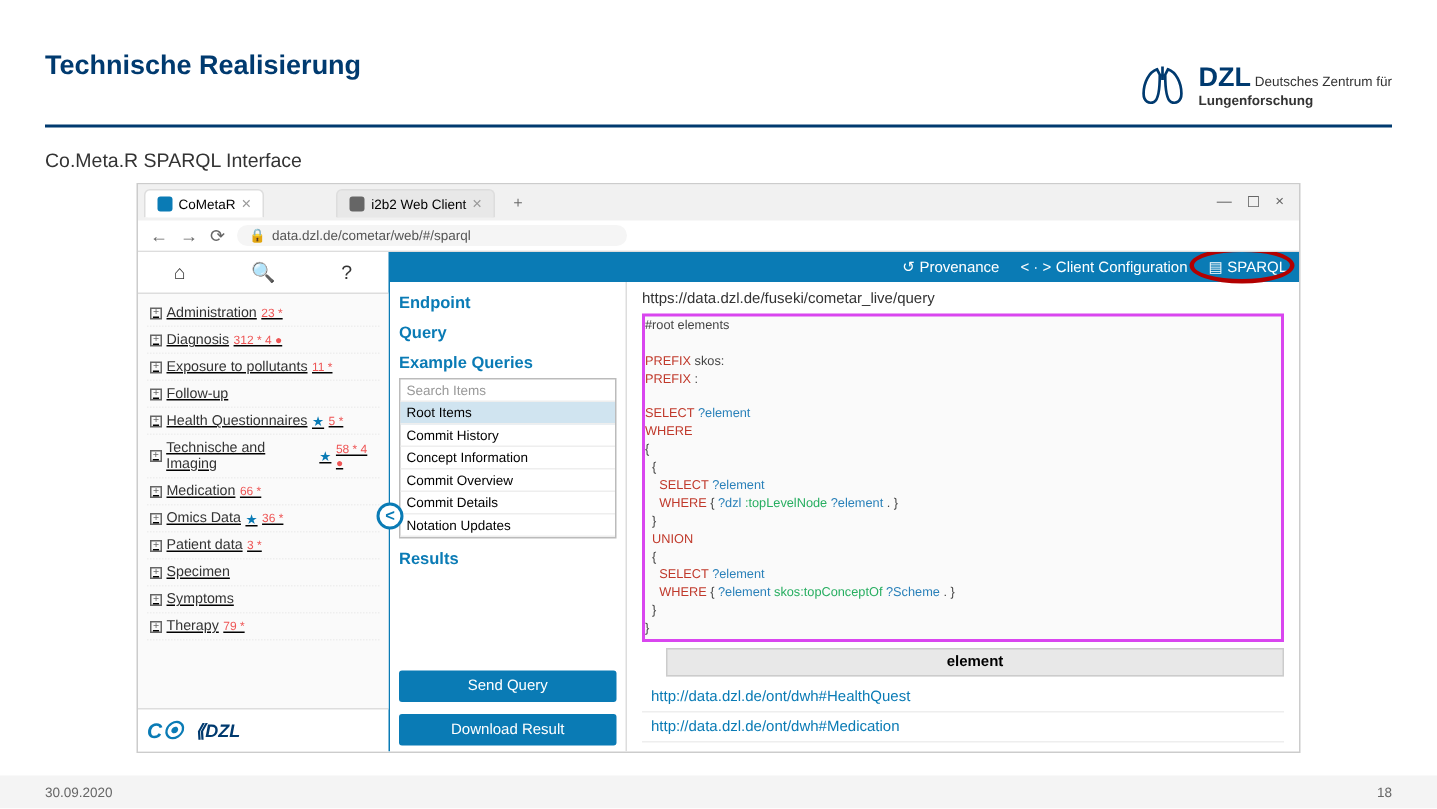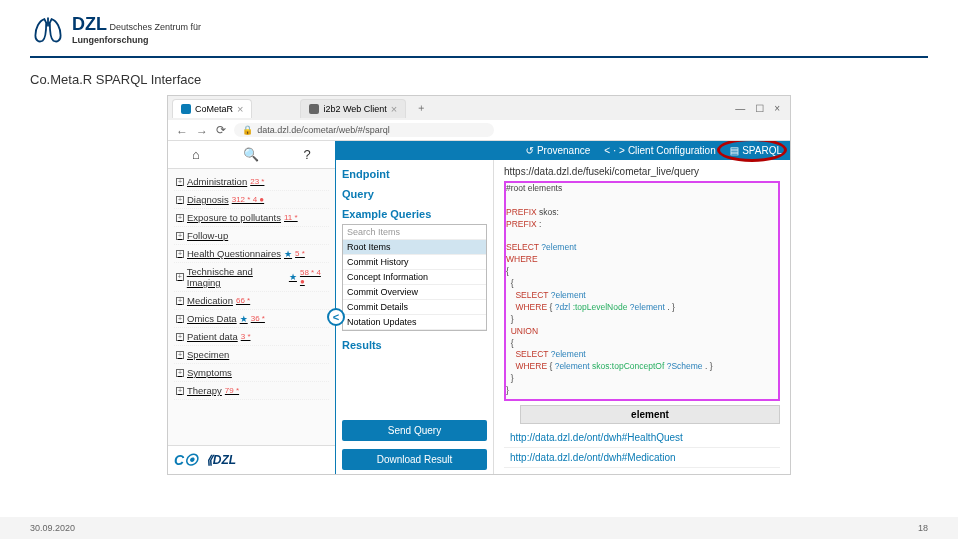--- a/index.html
+++ b/index.html
@@ -1,27 +1,27 @@
 <!DOCTYPE html>
 <html><head>
 <meta charset="utf-8">
 <style>
   * { box-sizing: border-box; margin: 0; padding: 0; }
   body { font-family: Arial, sans-serif; width: 958px; height: 539px; background: #fff; position: relative; }
   
   .slide-header { display: flex; justify-content: space-between; align-items: center; padding: 12px 30px 8px; }
   .slide-title { font-size: 18px; font-weight: bold; color: #003a6f; }
-  .logo-area { display: flex; align-items: center; gap: 6px; }
+  .logo-area { display: flex; align-items: center; gap: 6px; margin-top: 27px; }
   .logo-lung { width: 36px; height: 36px; }
   .logo-text { font-size: 9px; color: #333; line-height: 1.2; }
   .logo-text .dzl { font-size: 18px; font-weight: bold; color: #003a6f; }
   .hr { border: none; border-top: 2px solid #003a6f; margin: 0 30px; }
   .subtitle { font-size: 13px; color: #333; padding: 14px 30px 8px; }
   
-  .screenshot { margin: 0 auto; width: 624px; height: 380px; border: 1px solid #ccc; display: flex; flex-direction: column; font-size: 10px; position: relative; }
+  .screenshot { margin: 0 auto; width: 776px; height: 380px; border: 1px solid #ccc; display: flex; flex-direction: column; font-size: 10px; position: relative; }
   
   .browser-chrome { background: #f1f1f1; border-bottom: 1px solid #ddd; }
   .tabstrip { display: flex; align-items: center; height: 24px; padding: 0 4px; gap: 4px; }
   .tab { display: flex; align-items: center; gap: 4px; padding: 3px 8px; background: #fff; border: 1px solid #ddd; border-bottom: none; border-radius: 4px 4px 0 0; font-size: 9px; }
   .tab.inactive { background: #e8e8e8; margin-left: 44px; }
   .tab .favicon { width: 10px; height: 10px; border-radius: 2px; }
   .tab .close { color: #999; font-size: 11px; }
   .plus-tab { color: #666; padding: 0 6px; }
   .win-controls { margin-left: auto; display: flex; gap: 10px; color: #666; font-size: 10px; padding-right: 6px; }
   .addr-bar { display: flex; align-items: center; gap: 8px; padding: 3px 8px; background: #fff; }
@@ -65,20 +65,21 @@
   .slide-footer { position: absolute; bottom: 0; left: 0; right: 0; display: flex; justify-content: space-between; padding: 6px 30px; background: #f4f4f4; font-size: 9px; color: #666; }
   
   .kw-red { color: #c0392b; }
   .kw-green { color: #27ae60; }
   .kw-blue { color: #2980b9; }
 </style>
 </head>
 <body>
 
 <div class="slide-header">
+  <div class="slide-title">Technische Realisierung</div>
   <div class="logo-area">
     <svg class="logo-lung" viewBox="0 0 40 40">
         <path d="M16 8 C10 10 6 18 6 26 C6 32 10 34 14 32 C17 30 18 22 18 12 Z M24 8 C30 10 34 18 34 26 C34 32 30 34 26 32 C23 30 22 22 22 12 Z M20 6 L20 16" fill="none" stroke="#003a6f" stroke-width="2"></path>
       </svg>
     <div class="logo-text">
       <span class="dzl">DZL</span>
       <span>Deutsches Zentrum für</span><br>
       <b>Lungenforschung</b>
     </div>
   </div>

